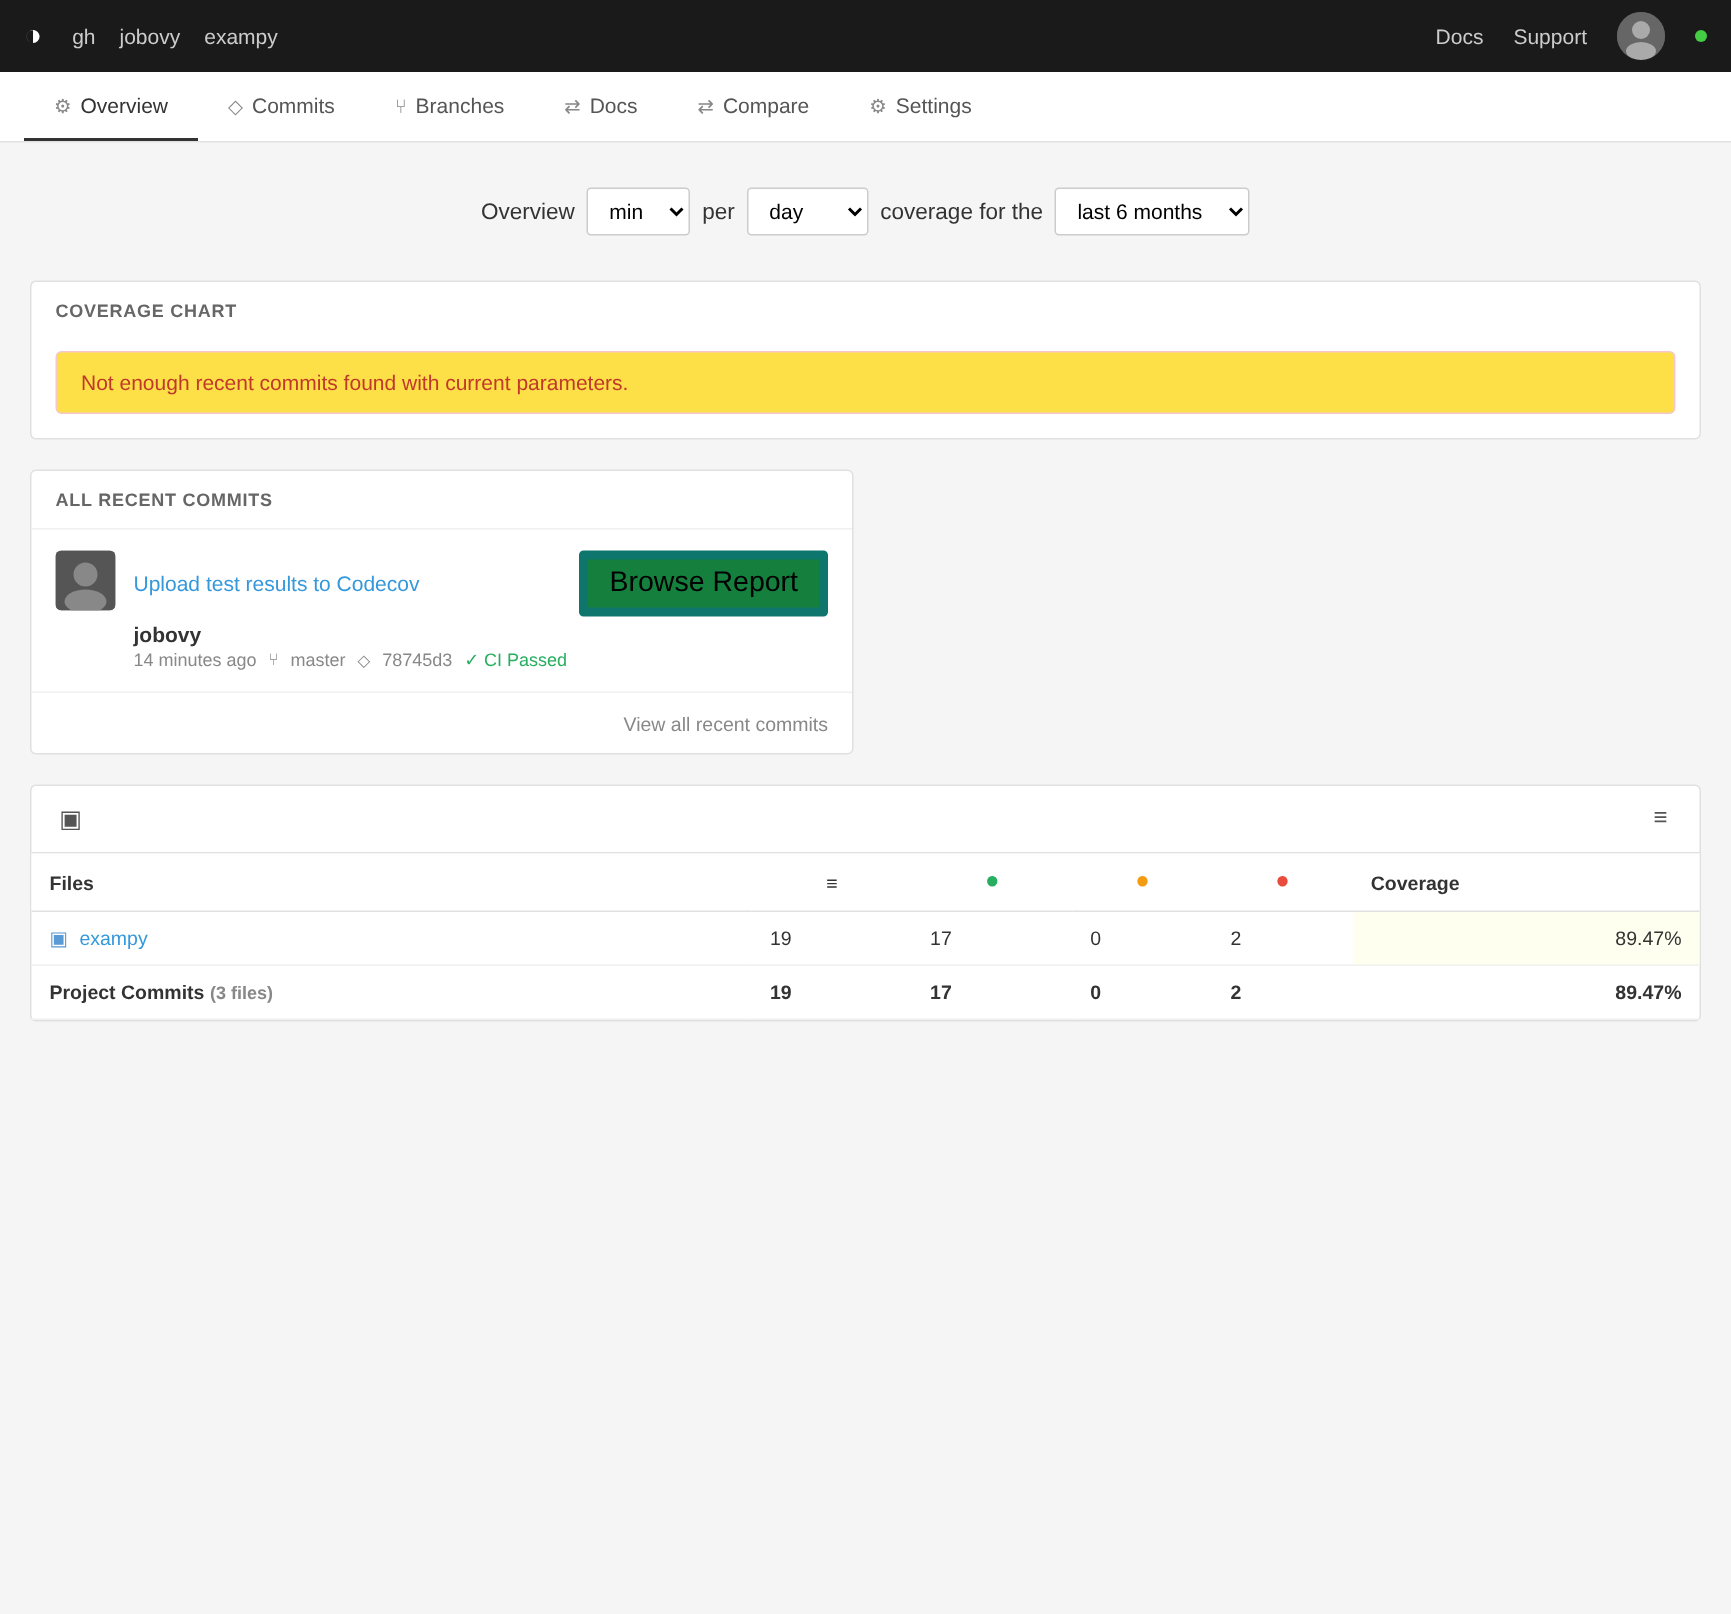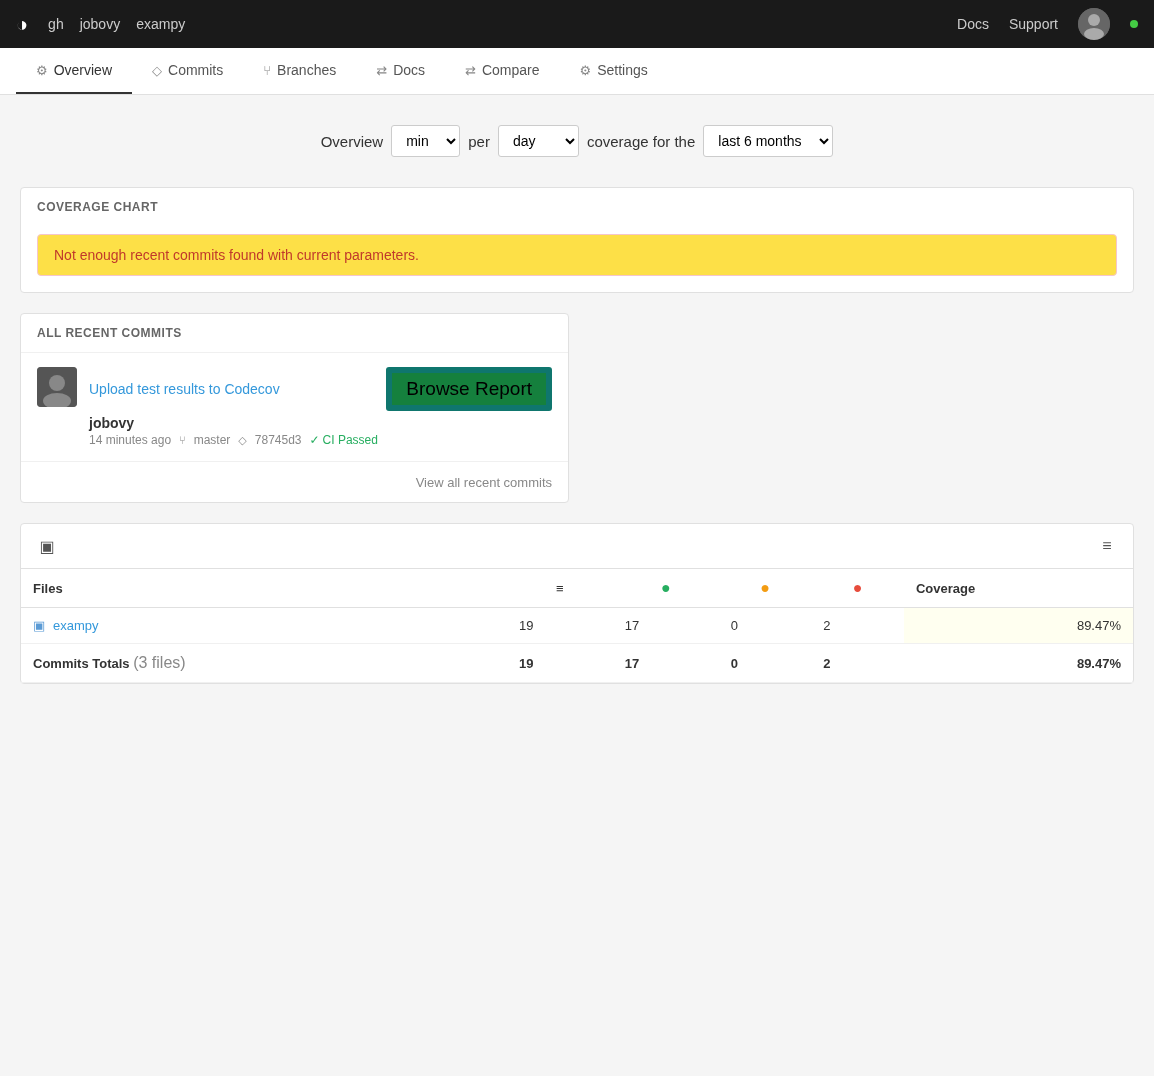--- a/index.html
+++ b/index.html
@@ -416,22 +416,22 @@
             <a class="folder-link">exampy</a>
           </td>
           <td class="center">19</td>
           <td class="center">17</td>
           <td class="center">0</td>
           <td class="center">2</td>
           <td class="right coverage-highlight">89.47%</td>
         </tr>
         <tr class="totals-row">
           <td>
-            <span class="bold">Commits Totals</span>
-            <span style="font-weight:400; color:#888; font-size:16px;"> (<span>3 files</span>)</span>
+            <span class="bold">Project Commits</span>
+            <span style="font-weight:700; color:#888; font-size:12px;"> (<span>3 files</span>)</span>
           </td>
           <td class="center">19</td>
           <td class="center">17</td>
           <td class="center">0</td>
           <td class="center">2</td>
           <td class="right">89.47%</td>
         </tr>
       </tbody>
     </table>
   </div>

